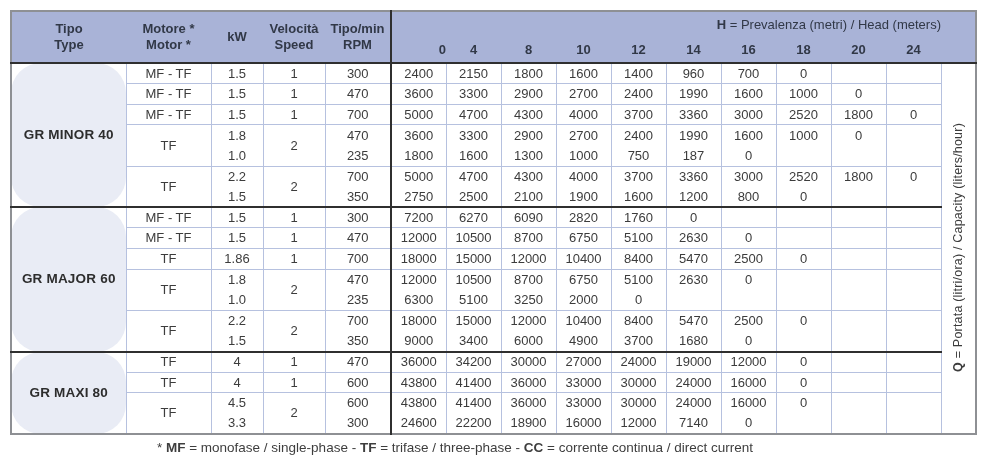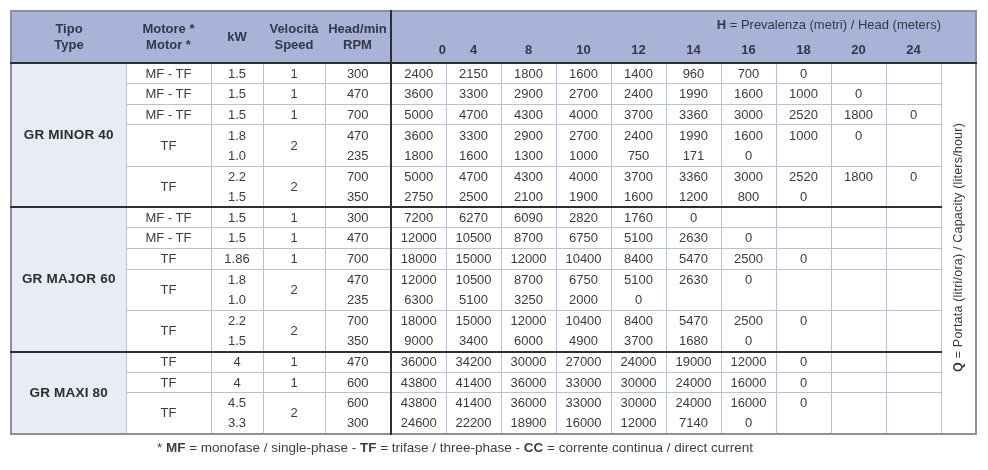--- a/index.html
+++ b/index.html
@@ -30,21 +30,21 @@
   tbody td{
     text-align:center;vertical-align:middle;padding:0 2px;line-height:1.05;
     border-top:1px solid var(--thin);border-left:1px solid var(--thin);
   }
   tbody td.nt{border-top:none;}
   tbody td.nb{border-top:none;}
   tbody td.gs{border-top:2px solid var(--dark);}
   tbody td.hfirst{border-left:2px solid var(--dark);}
   tbody td.gname{
     border-left:none;background:var(--groupbg);font-weight:700;
-    color:#2d2d2d;font-size:13.5px;letter-spacing:0.2px;
+    color:#2d2d2d;font-size:13.5px;letter-spacing:0.2px;border-radius:30px;
   }
   tbody td.qcol{border-left:1px solid var(--thin);border-top:none;padding:0;}
   .vtext{
     display:inline-block;writing-mode:vertical-rl;transform:rotate(180deg);
     white-space:nowrap;font-size:12.5px;color:var(--txt);letter-spacing:0.2px;
   }
   .vtext b{font-weight:700;}
   .footnote{
     position:absolute;left:0;top:440px;width:910px;text-align:center;
     font-size:13.5px;color:#3e3e3e;
@@ -84,21 +84,21 @@
         <th rowspan="2" class="bb">
           <div class="sub">Motore *</div>
           <div class="sub">Motor *</div>
         </th>
         <th rowspan="2" class="bb">kW</th>
         <th rowspan="2" class="bb">
           <div class="sub">Velocità</div>
           <div class="sub">Speed</div>
         </th>
         <th rowspan="2" class="bb">
-          <div class="sub">Head/min</div>
+          <div class="sub">Tipo/min</div>
           <div class="sub">RPM</div>
         </th>
         <th colspan="10" class="hlabel dl">
           <b>H</b><span> = Prevalenza (metri) / Head (meters)</span>
         </th>
         <th rowspan="2" class="bb"></th>
       </tr>
       <tr class="hr2">
         <th class="bb dl">0</th>
         <th class="bb">4</th>
@@ -180,21 +180,21 @@
           <td class="c"></td>
         </tr>
         <tr>
           <td class="c nb">1.0</td>
           <td class="c nb">235</td>
           <td class="c nb hfirst">1800</td>
           <td class="c nb">1600</td>
           <td class="c nb">1300</td>
           <td class="c nb">1000</td>
           <td class="c nb">750</td>
-          <td class="c nb">171</td>
+          <td class="c nb">187</td>
           <td class="c nb">0</td>
           <td class="c nb"></td>
           <td class="c nb"></td>
           <td class="c nb"></td>
         </tr>
         <tr>
           <td class="c" rowspan="2">TF</td>
           <td class="c">2.2</td>
           <td class="c" rowspan="2">2</td>
           <td class="c">700</td>

